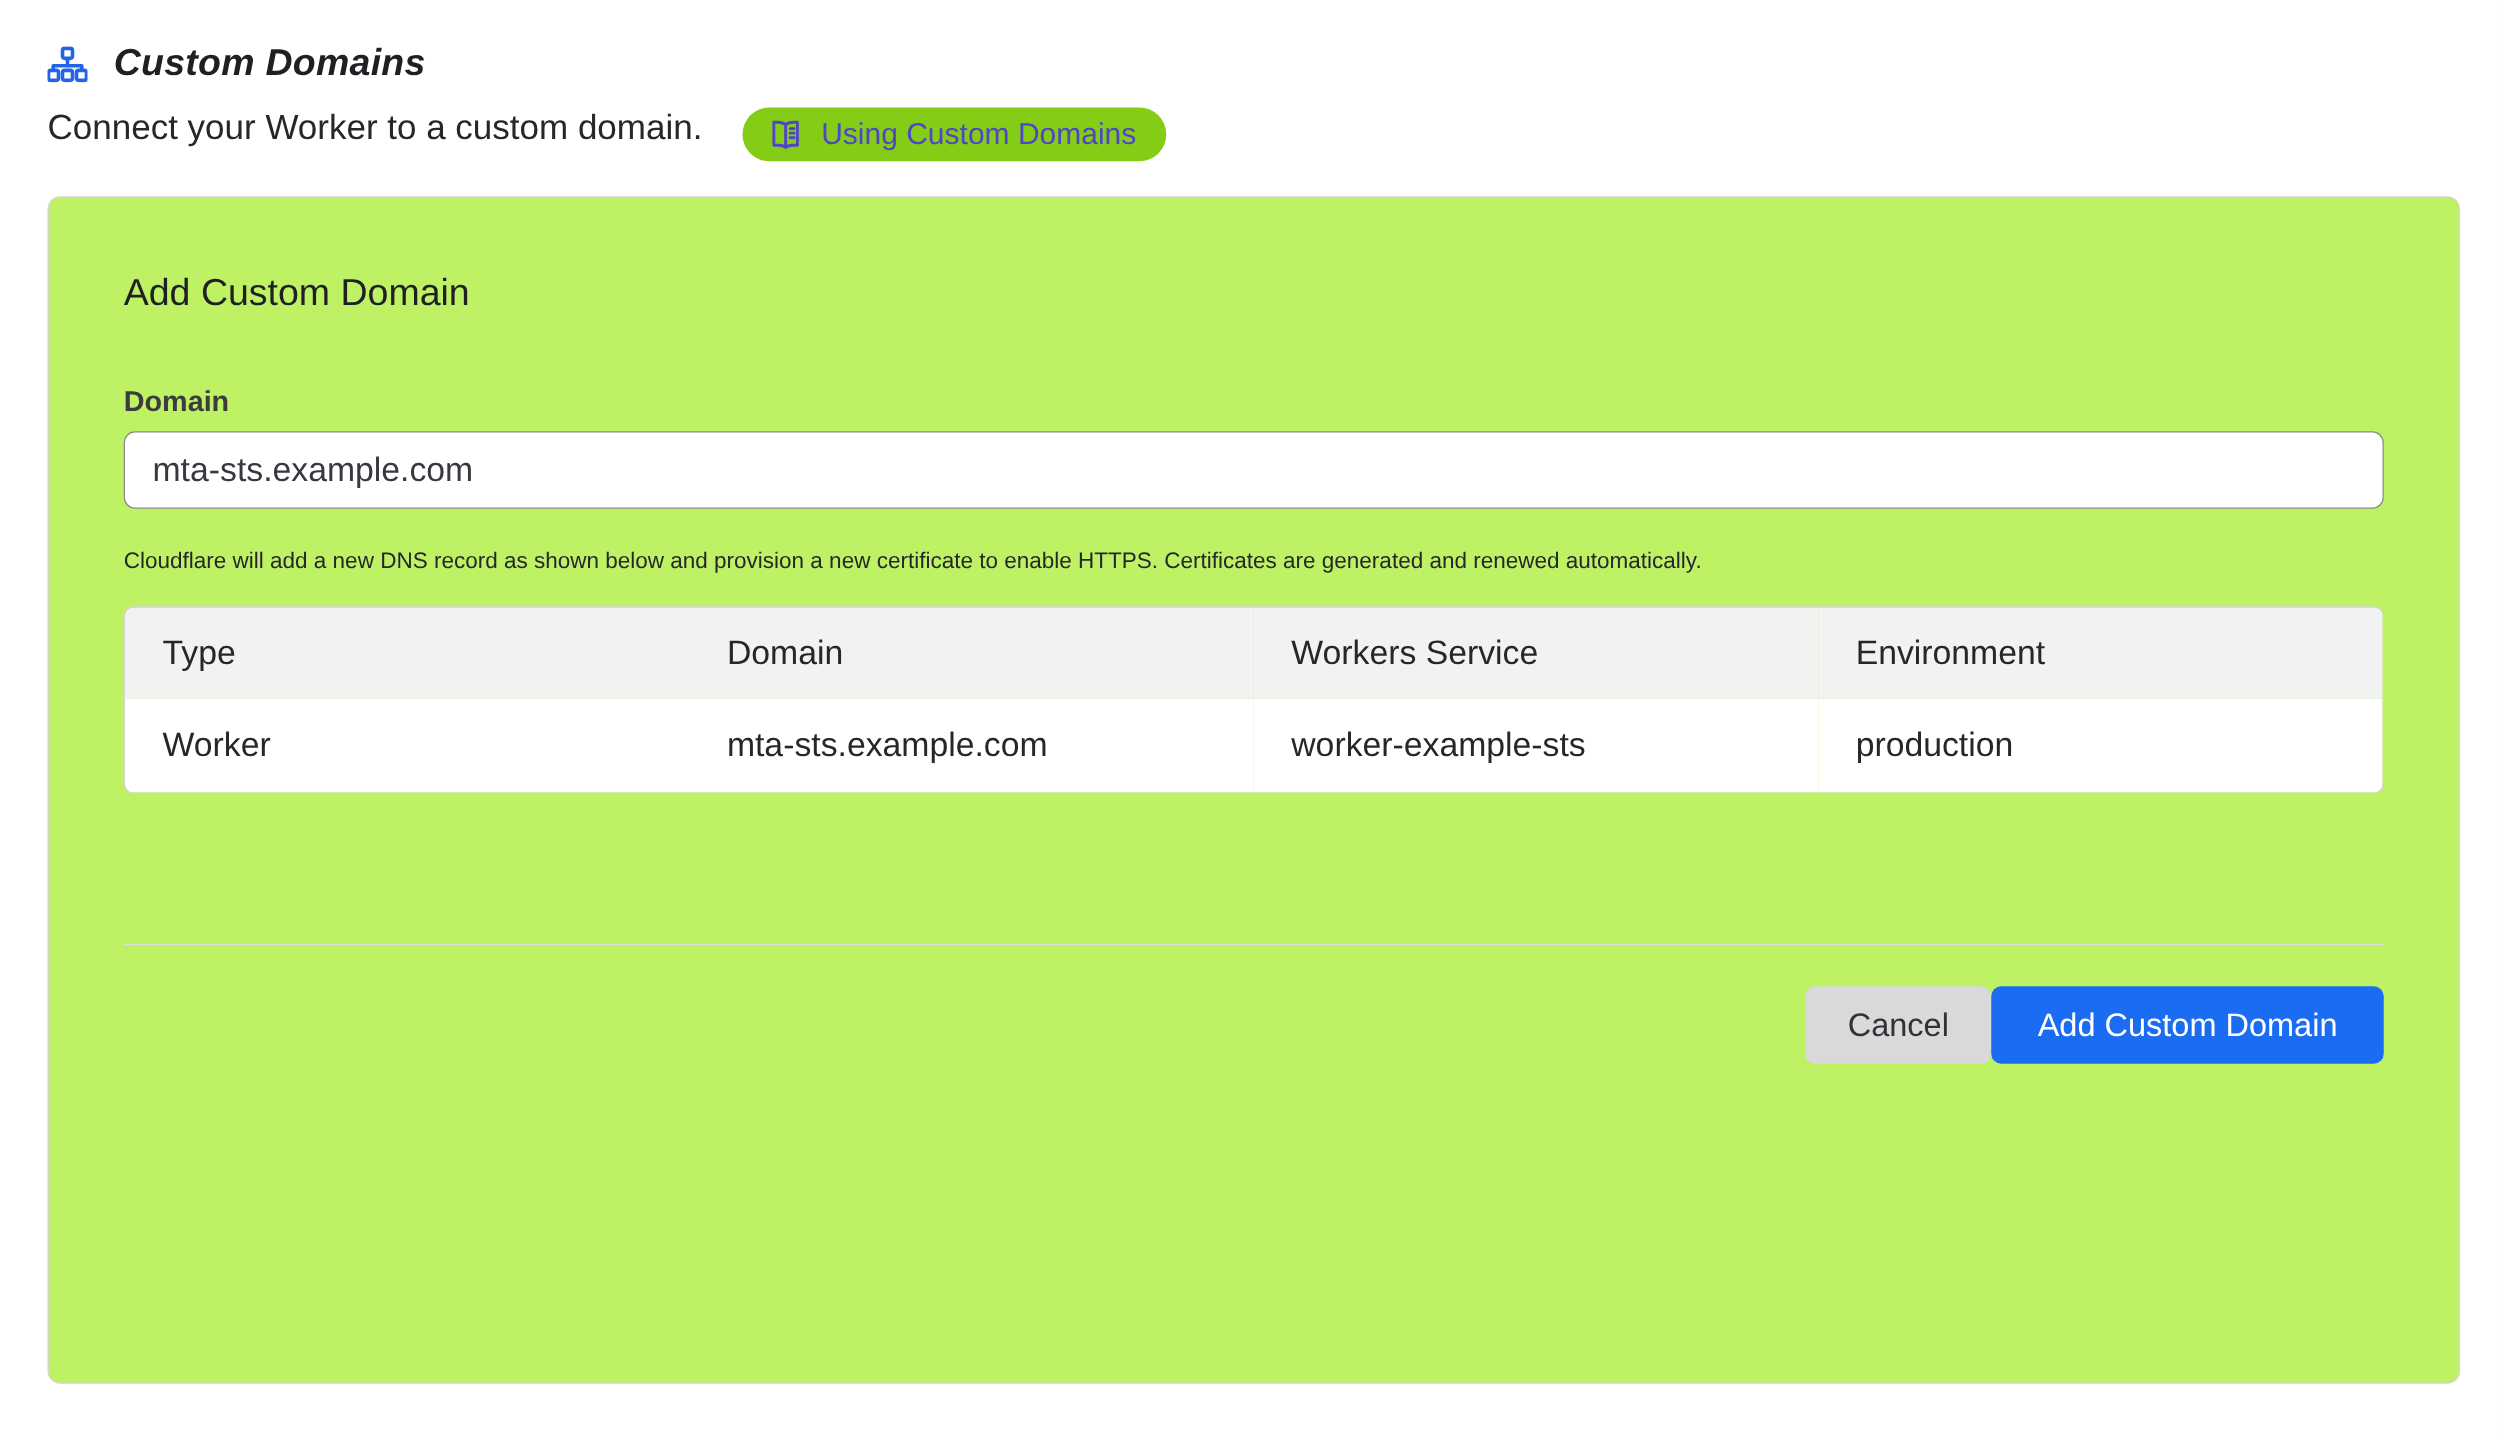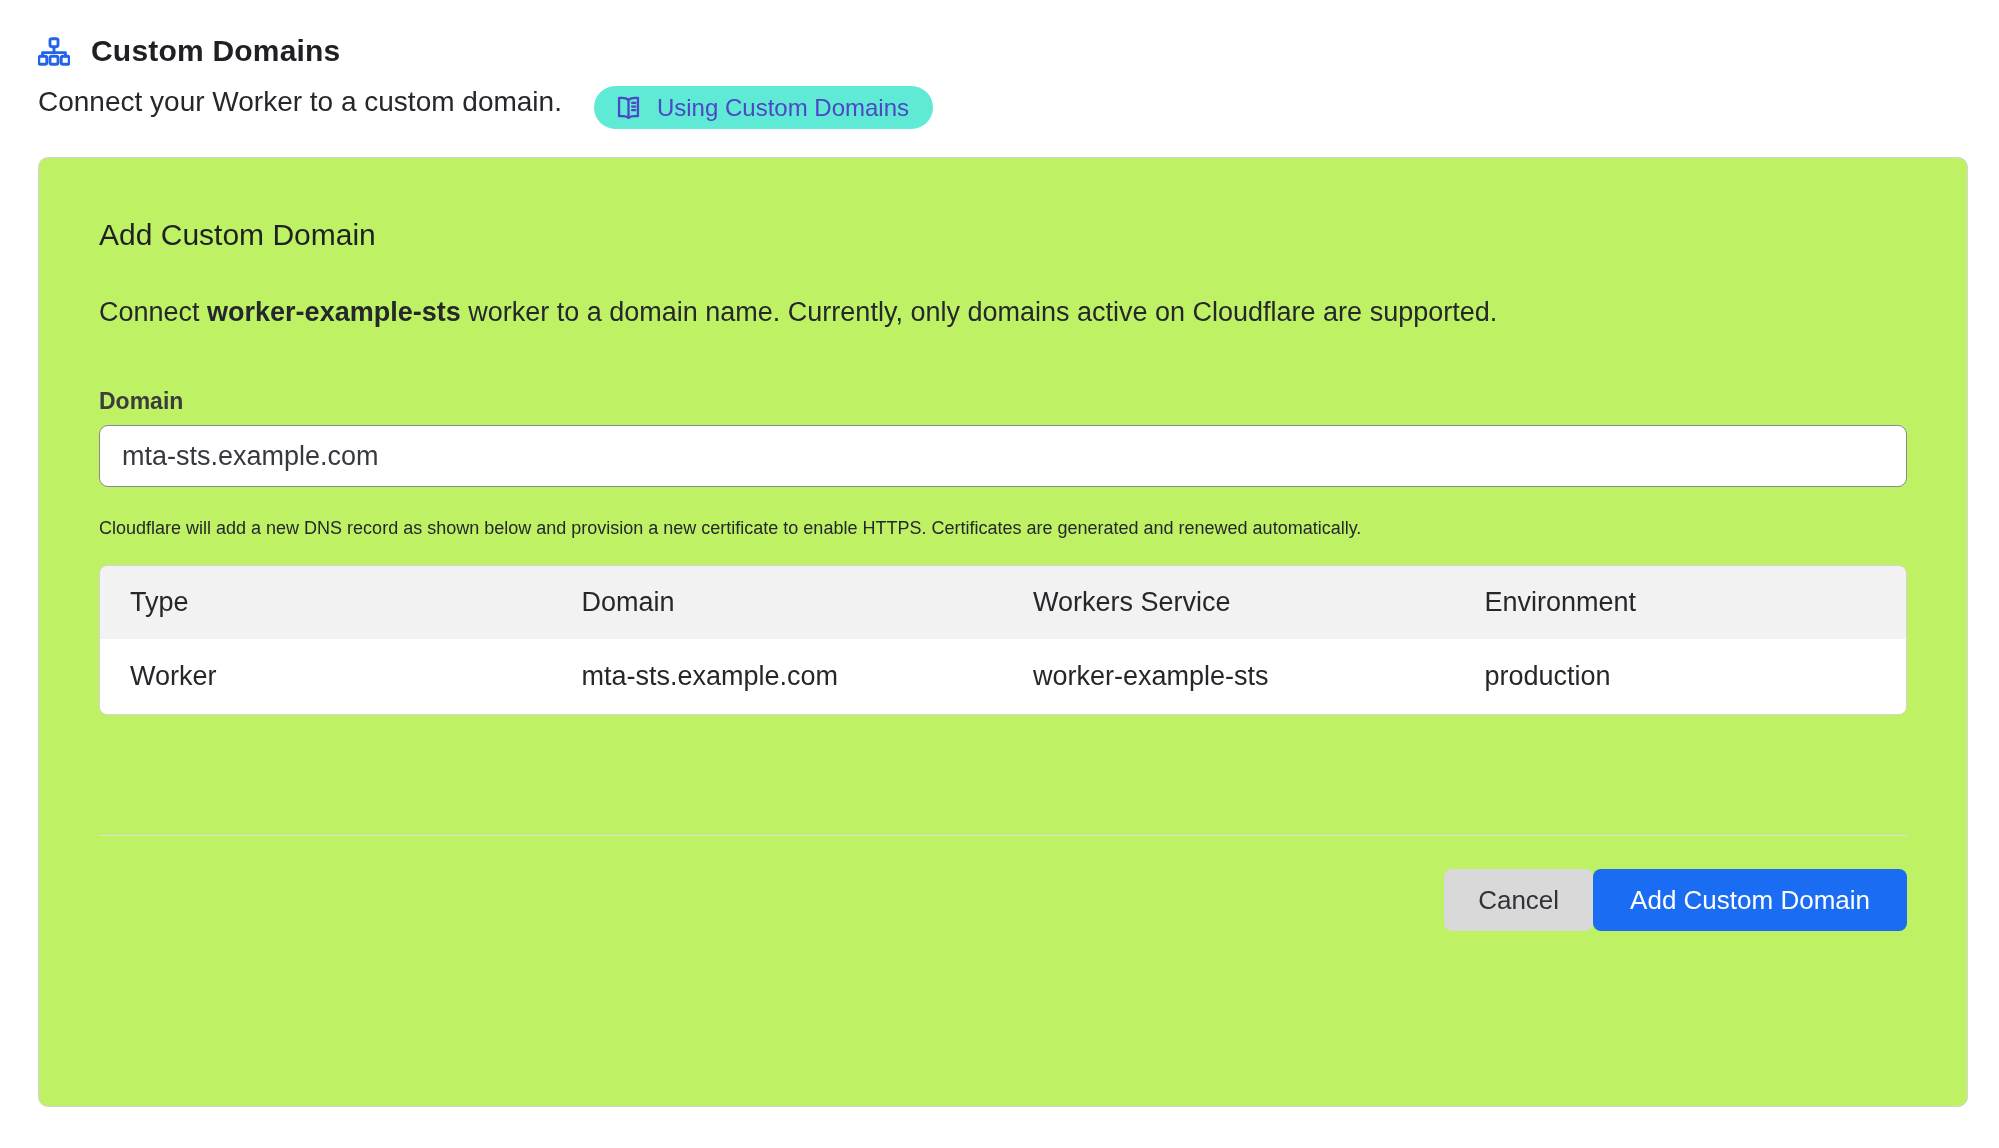--- a/index.html
+++ b/index.html
@@ -9,27 +9,27 @@
     background: #ffffff;
     font-family: "Liberation Sans", sans-serif;
     color: #26272b;
     overflow: hidden;
   }
   .page { padding: 34px 31px 0 38px; }
 
   
   .header-title-row { display: flex; align-items: center; gap: 21px; }
   .header-title-row h1 {
-    margin: 0; font-size: 30px; font-weight: 600; color: #1f2023; letter-spacing: .2px;
+    margin: 0; font-size: 30px; font-weight: 600; color: #1f2023; letter-spacing: .2px; font-style: italic;
   }
   .header-sub-row { margin-top: 18px; display: flex; align-items: flex-start; gap: 32px; }
   .header-sub-row .subtitle { font-size: 28px; color: #26272b; }
   .docs-badge {
     display: inline-flex; align-items: center; gap: 14px;
-    background: #5eead4; border-radius: 23px;
+    background: #84cc16; border-radius: 23px;
     padding: 7px 24px 7px 20px; cursor: pointer;
   }
   .docs-badge span.badge-label { font-size: 24px; color: #4e46c7; }
 
   
   .card {
     margin-top: 28px;
     width: 1930px; height: 950px;
     border: 1px solid #d5d5d5; border-radius: 10px;
     background: #bef264;
@@ -120,21 +120,20 @@
         </svg>
       </span>
       <span class="badge-label">Using Custom Domains</span>
     </span>
   </div>
 
   <div class="card">
 
     <h2>Add Custom Domain</h2>
 
-    <p class="connect-desc"><span>Connect </span><span class="worker-name">worker-example-sts</span><span> worker to a domain name. Currently, only domains active on Cloudflare are supported.</span></p>
 
     <label class="field-label" for="domain-input">Domain</label>
     <input id="domain-input" class="domain-input" type="text" value="mta-sts.example.com" style="">
 
     <p class="preview-desc">Cloudflare will add a new DNS record as shown below and provision a new certificate to enable HTTPS. Certificates are generated and renewed automatically.</p>
 
     <div class="dns-table-wrap">
       <table class="dns-table">
         <thead>
           <tr>

